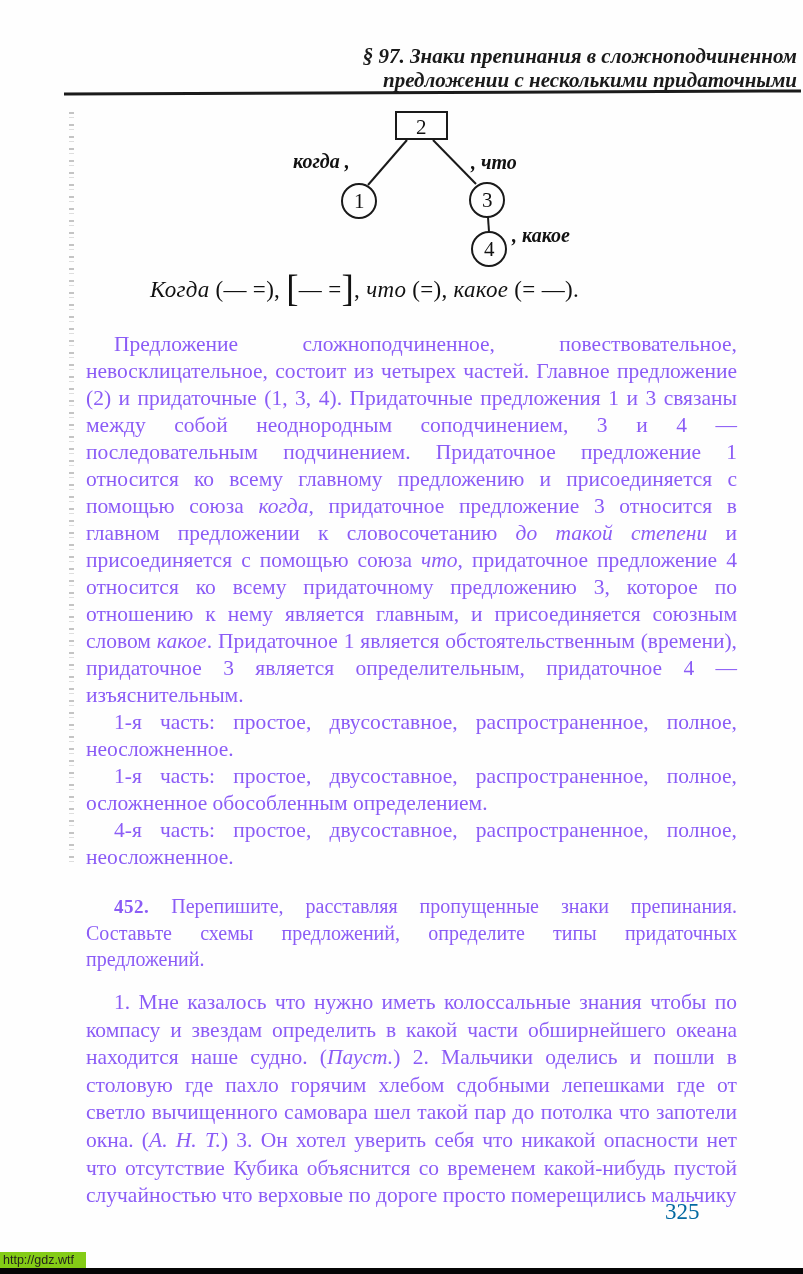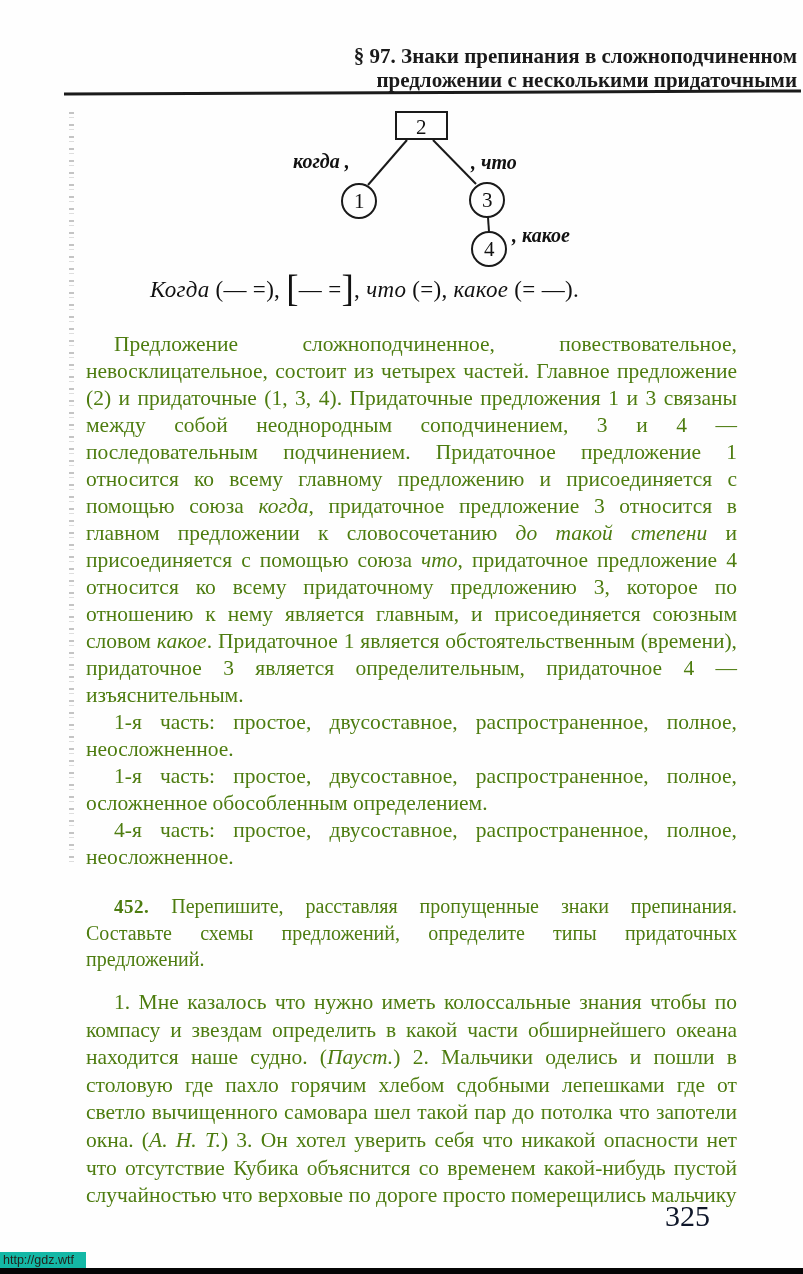--- a/index.html
+++ b/index.html
@@ -3,51 +3,51 @@
 <meta charset="utf-8">
 <style>
   html,body{margin:0;padding:0;background:#888;}
   .page{
     position:relative;width:803px;height:1274px;background:#fefefe;
     font-family:"Liberation Serif","DejaVu Serif",serif;color:#141414;
     overflow:hidden;margin:0 auto;
   }
   
   .header{position:absolute;top:44px;right:6px;text-align:right;
-    font-weight:bold;font-size:21px;line-height:24px;color:#1a1a1a;}
+    font-style:italic;font-weight:bold;font-size:21px;line-height:24px;color:#1a1a1a;}
   .rule{position:absolute;left:64px;right:2px;top:91px;height:3px;background:#1b1b1b;
     transform:rotate(-0.25deg);}
   
   .artifact{position:absolute;left:69px;top:112px;width:5px;height:752px;opacity:.45;
     background:repeating-linear-gradient(to bottom,
       rgba(70,70,70,.7) 0 2px, transparent 2px 5px,
       rgba(110,110,110,.5) 5px 6px, transparent 6px 12px);}
   
   .diagram{position:absolute;left:280px;top:106px;width:330px;height:170px;}
   .diagram .shape{fill:none;stroke:#1a1a1a;stroke-width:2;}
   .diagram text{fill:#111;font-family:"Liberation Serif","DejaVu Serif",serif;}
   .diagram .num{font-size:21px;}
   .diagram .lbl{font-size:20px;font-style:italic;font-weight:bold;}
   
   .formula{position:absolute;left:128px;top:277px;font-size:23px;color:#111;
     white-space:nowrap;letter-spacing:.3px;margin-left:22px;}
   .formula .it{font-style:italic;}
   .formula .bk{font-size:37px;font-weight:500;vertical-align:-4px;line-height:0;}
   
   .content{position:absolute;left:86px;top:331px;width:651px;
-    font-size:21.5px;line-height:27px;text-align:justify;color:#4d7c0f;
+    font-size:21.5px;line-height:27px;text-align:justify;color:#8b5cf6;
     hyphens:auto;-webkit-hyphens:auto;}
   .content p{margin:0;text-indent:28px;}
   .content .italic{font-style:italic;}
   .exercise-intro{margin-top:22px !important;font-size:20px;line-height:26px;}
   .exercise-intro b{font-size:19px;letter-spacing:.5px;}
   .exercise-body{margin-top:17px !important;line-height:27.6px;}
   
-  .page-number{position:absolute;left:665px;top:1199px;font-size:30px;color:#0f172a;}
-  .watermark{position:absolute;left:0;bottom:5px;background:#14b8a6;color:#24231c;
+  .page-number{position:absolute;left:665px;top:1199px;font-size:23px;color:#0369a1;}
+  .watermark{position:absolute;left:0;bottom:5px;background:#84cc16;color:#24231c;
     font-family:"Liberation Sans","DejaVu Sans",sans-serif;font-size:12.5px;
     padding:1px 12px 2px 3px;}
   .bottom-bar{position:absolute;left:0;bottom:0;width:100%;height:6px;background:#050505;}
 </style>
 </head>
 <body>
 
 <div class="page">
 
   <div class="header">

